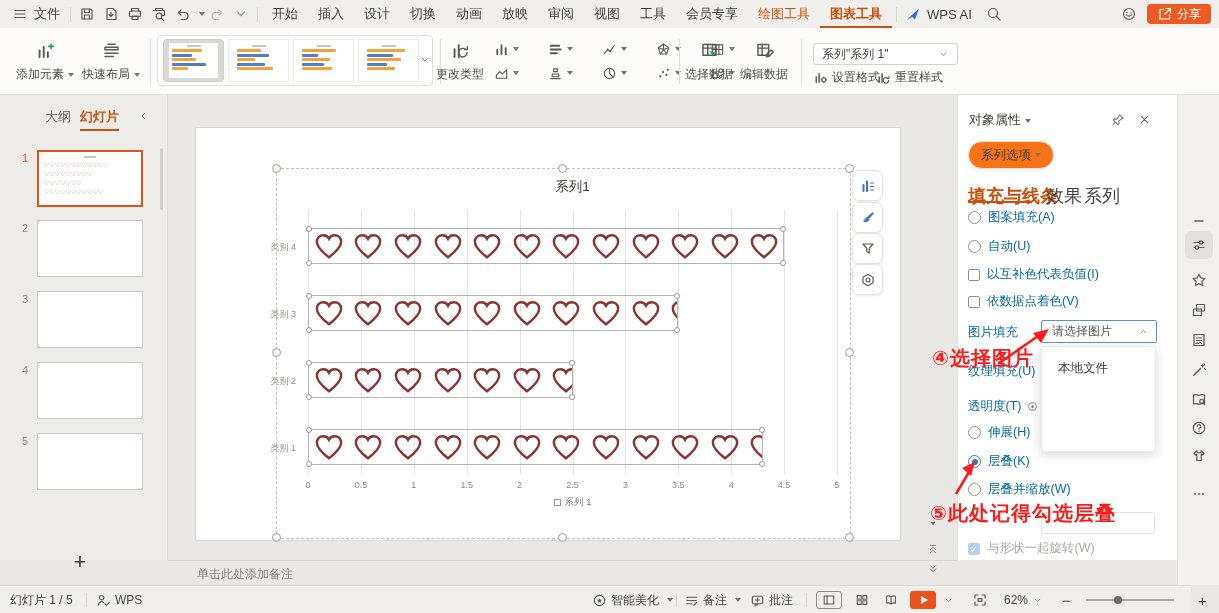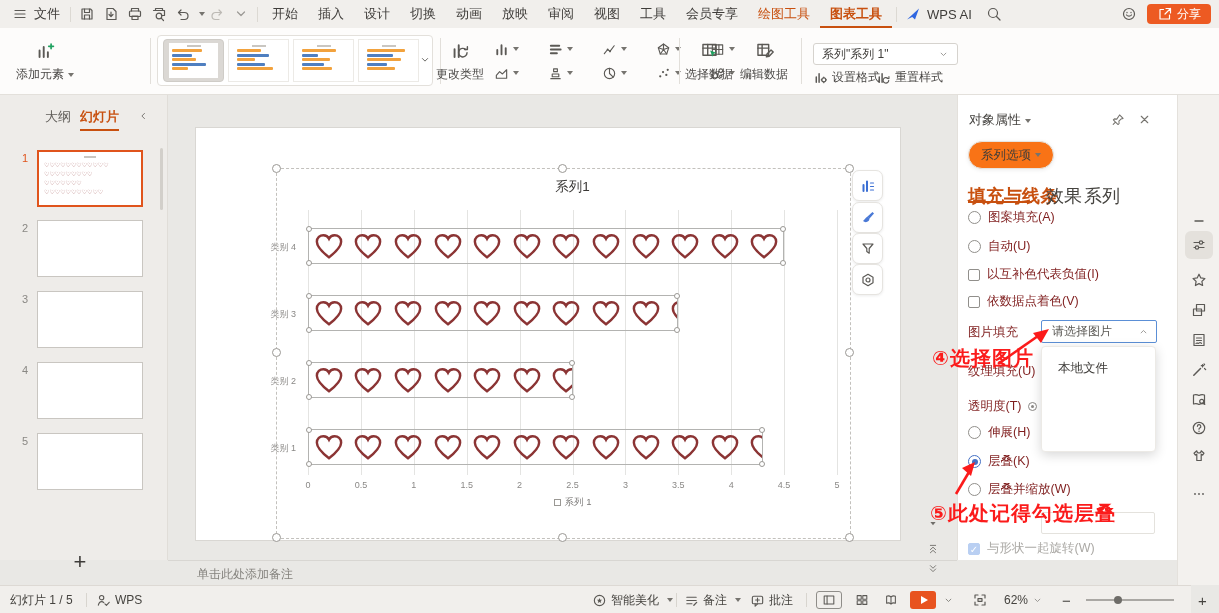--- a/index.html
+++ b/index.html
@@ -67,21 +67,21 @@
   #notesbar{position:absolute;left:168px;top:560px;width:789px;height:25px;border-top:1px solid #d8d6d2;box-sizing:border-box}
   #notesbar span{position:absolute;left:29px;top:5px;font-size:12px;color:#84827d}
 
   
   #panel{position:absolute;left:957px;top:95px;width:220px;height:465px;background:#fff;border-left:1px solid #e3e0db;box-sizing:border-box;z-index:8}
   .p-title{position:absolute;left:11px;top:16px;font-size:13px;font-weight:normal;color:#44423f}
   .p-pill{position:absolute;left:10px;top:46px;height:26px;padding:0 12px;border:1px solid #e6e4df;border-radius:14px;box-shadow:0 1px 4px rgba(0,0,0,.08);display:flex;align-items:center;font-size:12.5px;color:#3f3d3a;background:#f97316}
   .p-tab{position:absolute;top:89px;font-size:18px;color:#45433f}
   .p-tab.active{color:#c8500f;font-weight:bold}
   .p-tabline{position:absolute;top:106px;height:2px;background:#c8500f}
-  .prow{position:absolute;left:10px;display:flex;align-items:center;gap:7px;font-size:12.5px;color:#7f1d1d;white-space:nowrap}
+  .prow{position:absolute;left:10px;display:flex;align-items:center;gap:7px;font-size:12.5px;color:#0369a1;white-space:nowrap}
   .radio{width:13px;height:13px;border:1px solid #918f8b;border-radius:50%;box-sizing:border-box;background:#fff;flex:0 0 auto;position:relative}
   .radio.sel{border-color:#4470c4}
   .radio.sel::after{content:"";position:absolute;left:2.5px;top:2.5px;width:6px;height:6px;border-radius:50%;background:#4470c4}
   .chk{width:12px;height:12px;border:1px solid #918f8b;border-radius:2px;box-sizing:border-box;background:#fff;flex:0 0 auto}
   .chk.dischk{background:#b9cff2;border-color:#b9cff2;color:#fff;font-size:10px;line-height:11px;text-align:center}
   .p-dd{position:absolute;left:83px;top:225px;width:116px;height:23px;border:1px solid #5b8fd6;border-radius:2px;background:#fff;display:flex;align-items:center;justify-content:space-between;padding:0 7px 0 10px;box-sizing:border-box;font-size:12px;color:#5a5854}
   #picmenu{position:absolute;left:83px;top:251px;width:115px;height:106px;background:#fff;border:1px solid #eceae6;border-radius:4px;box-shadow:0 3px 12px rgba(0,0,0,.16);z-index:40;padding:6px 0;box-sizing:border-box}
   .pm-item{height:31px;display:flex;align-items:center;padding-left:16px;font-size:12.5px;color:#3c3a37}
   .p-input{position:absolute;left:83px;top:417px;width:114px;height:22px;border:1px solid #e4e2dd;border-radius:2px;background:#fff;box-sizing:border-box}
   .tknob{width:9px;height:9px;border:1px solid #8a8885;border-radius:50%;box-sizing:border-box;position:relative;flex:0 0 auto}
@@ -215,20 +215,30 @@
 
   <div id="toolbar">
     <div class="tbitem" style="left:16px">
       <span>
           <svg width="19" height="19" viewBox="0 0 16 16" fill="none" stroke="#5b5955" stroke-width="1.2" stroke-linecap="round" stroke-linejoin="round">
             <path d="M3 13.5V8M6.5 13.5V5M10 13.5V9.5" stroke-width="1.6"></path>
             <path d="M12.7 2.5v4M10.7 4.5h4" stroke="#1ea15f" stroke-width="1.4"></path>
           </svg>
         </span>
       <span class="tb-label"><span>添加元素</span><span class="car"></span></span>
+    </div>
+    <div class="tbitem" style="left:82px">
+      <span>
+          <svg width="19" height="19" viewBox="0 0 16 16" fill="none" stroke="#5b5955" stroke-width="1.2" stroke-linecap="round" stroke-linejoin="round">
+            <path d="M5 2.8h6"></path>
+            <rect x="2.5" y="5.2" width="11" height="2.2"></rect>
+            <path d="M2.5 10.3h11M2.5 13h7"></path>
+          </svg>
+        </span>
+      <span class="tb-label"><span>快速布局</span><span class="car"></span></span>
     </div>
     <div class="vdiv" style="left:150px;top:10px;height:46px"></div>
 
     <div id="gallery">
         <div class="gthumb sel">
           <div class="inner">
             <div class="gtitle"></div>
             <div class="gbar" style="width:30px;background:#f2a23d"></div>
             <div class="gbar" style="width:20px;background:#4f7fc0"></div>
             <div class="gbar" style="width:24px;background:#f2a23d"></div>

